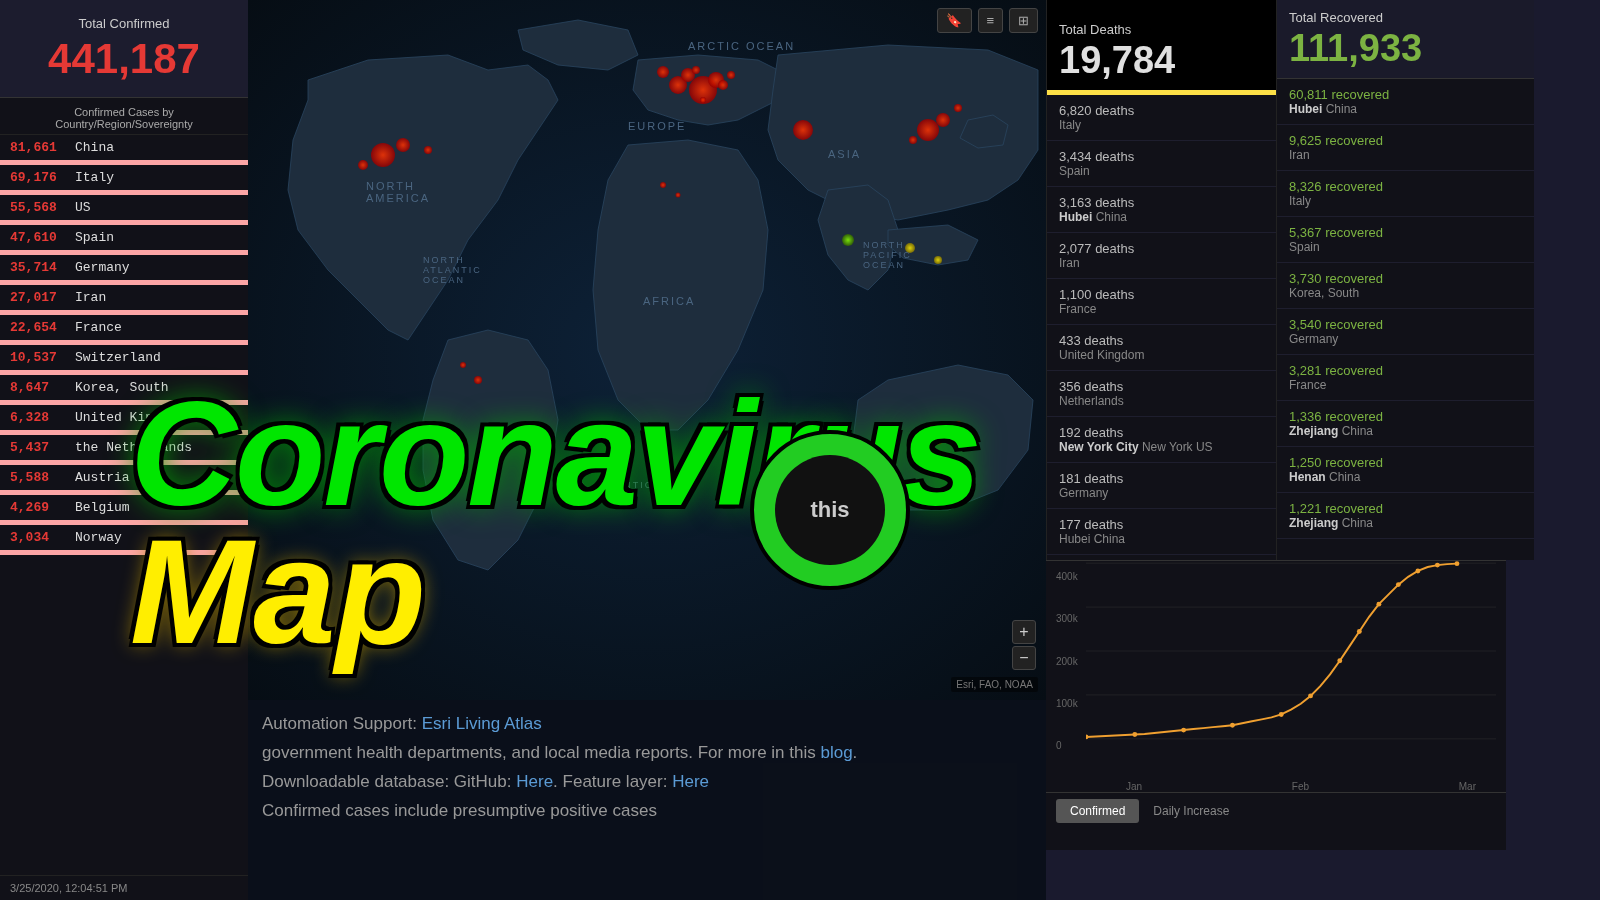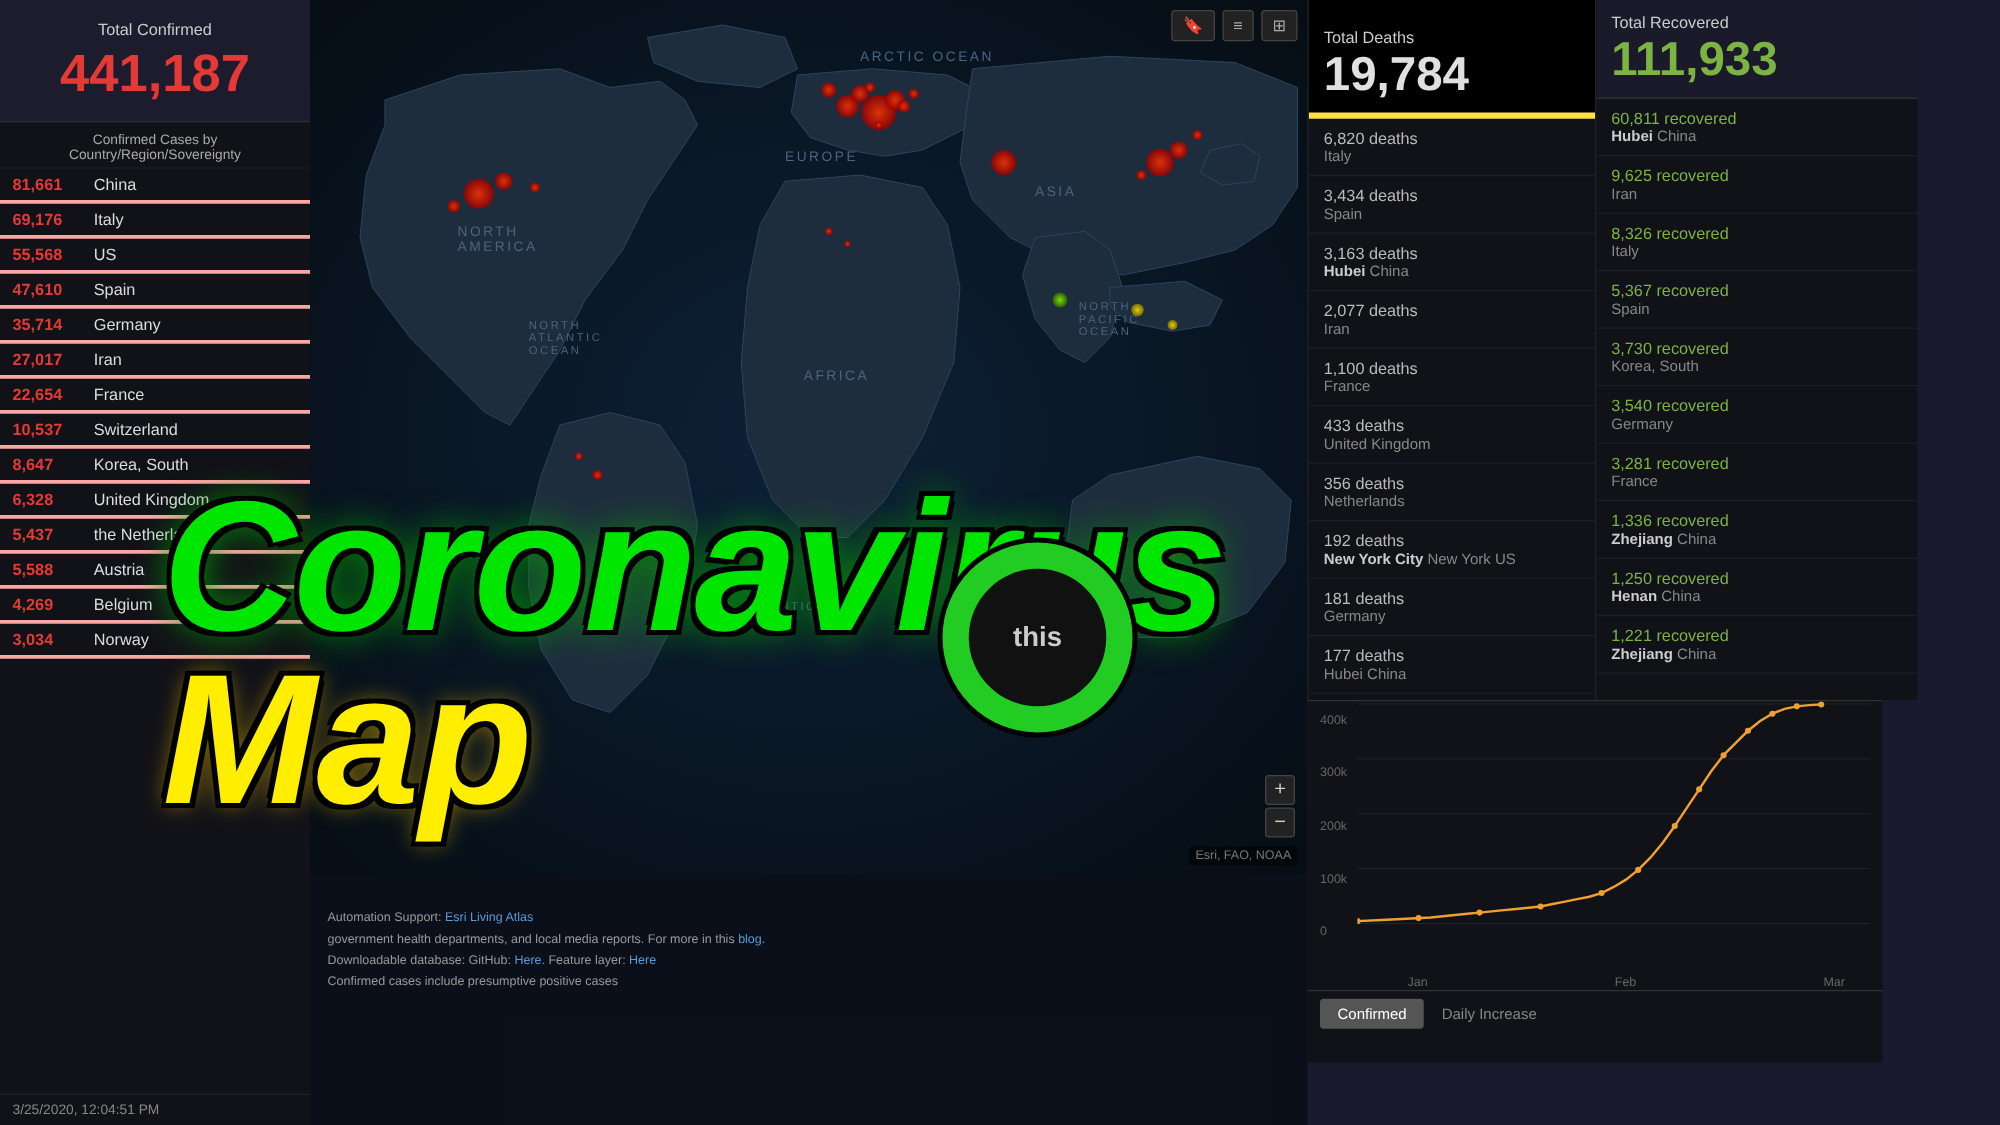--- a/index.html
+++ b/index.html
@@ -56,21 +56,22 @@
     #country-list {
       flex: 1;
       overflow-y: auto;
       background: #111118;
     }
 
     .country-row {
       display: flex;
       align-items: flex-start;
       padding: 5px 10px;
-      border-bottom: 3px solid #fca5a5;
+      border-bottom: 5px solid #fca5a5;
+      font-family: Liberation Mono, monospace;
     }
 
     .country-count {
       color: #e53935;
       font-size: 13px;
       font-weight: bold;
       min-width: 65px;
     }
 
     .country-name {
@@ -331,23 +332,22 @@
       width: 798px;
       height: 200px;
       background: rgba(10,15,25,0.95);
       z-index: 10;
       padding: 10px 14px;
       overflow: hidden;
     }
 
     #bottom-info-text {
       color: #999;
-      font-size: 10px;
+      font-size: 17px;
       line-height: 1.7;
-      margin-top: 16px;
     }
 
     #bottom-info-text a {
       color: #5b9bd5;
       text-decoration: none;
     }
 
     
     #overlay-text {
       position: absolute;

